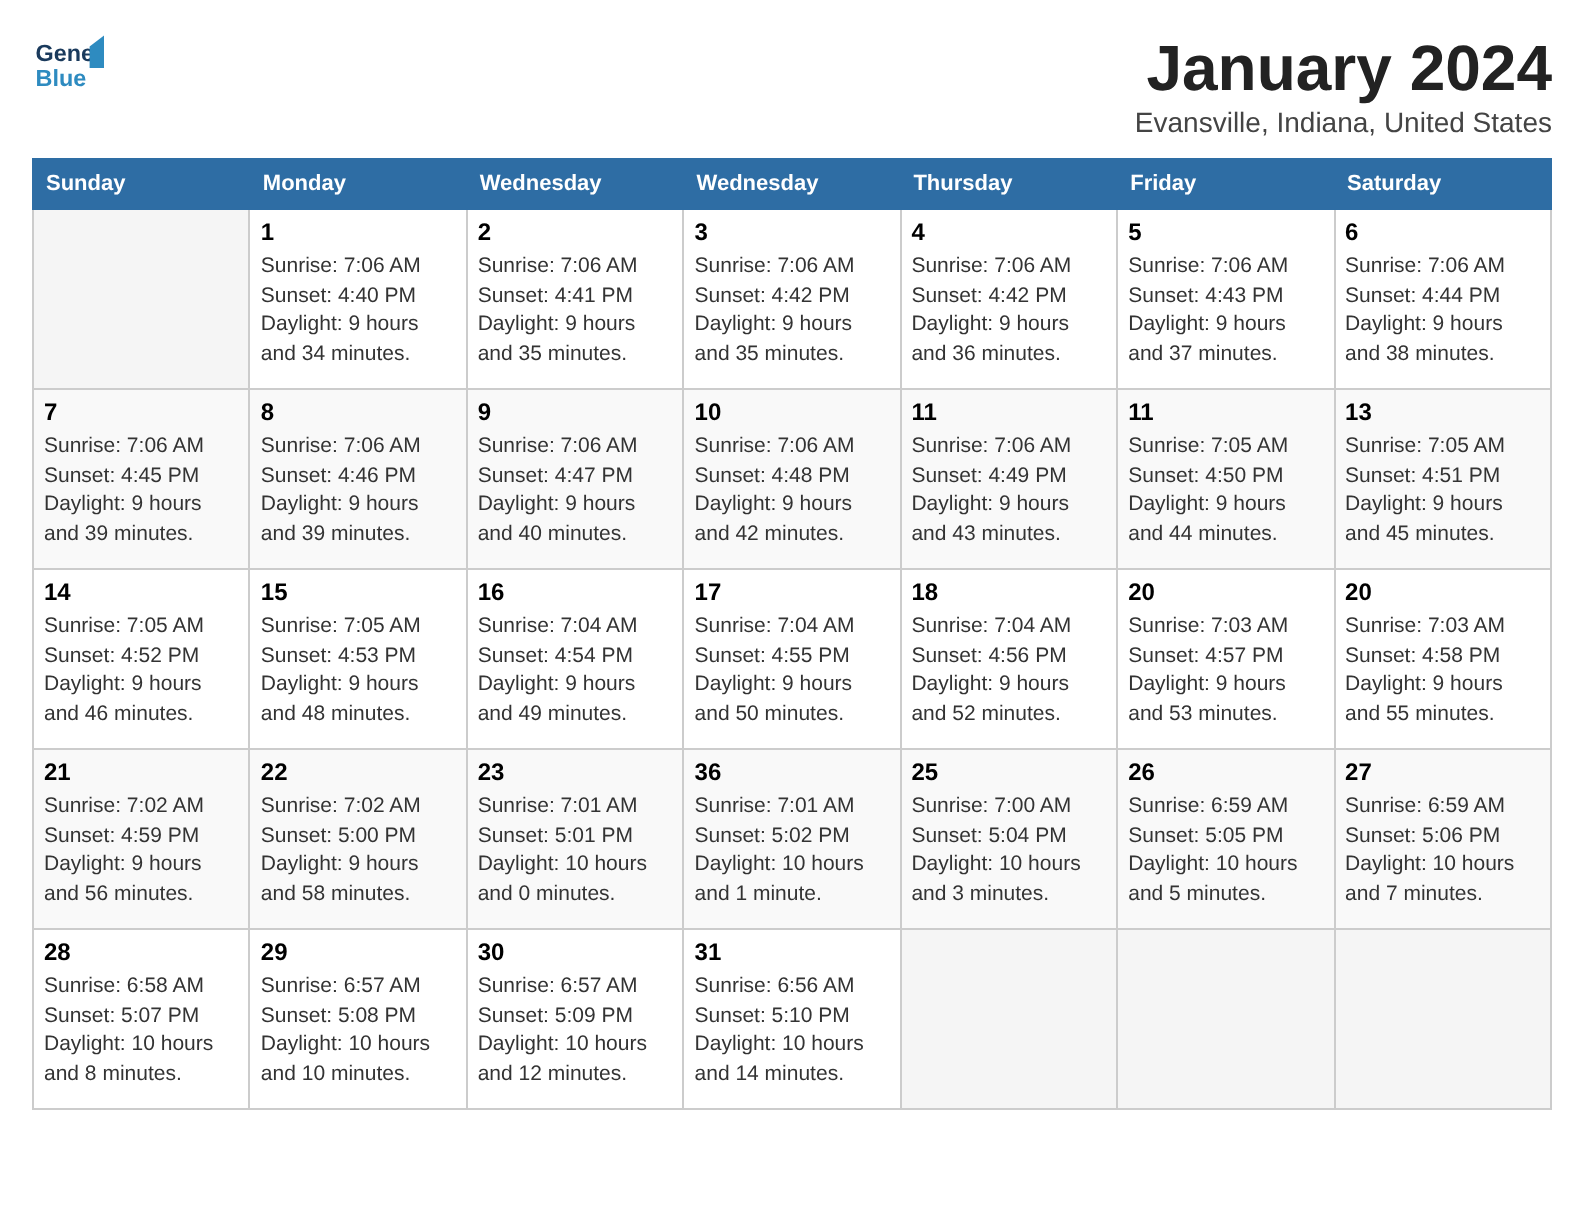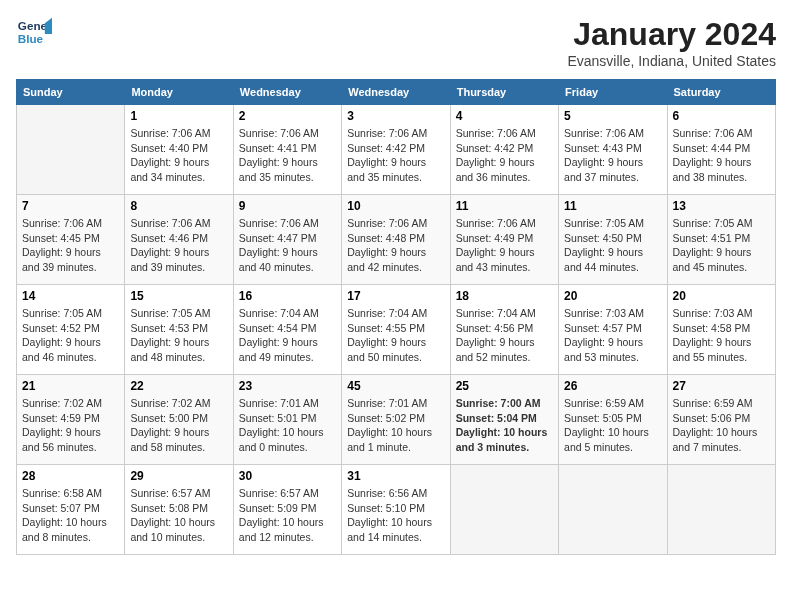--- a/index.html
+++ b/index.html
@@ -274,29 +274,29 @@
 and 58 minutes.</div>
         </td>
         <td>
           <span class="day-number">23</span>
           <div class="day-info" style="white-space: pre-line;">Sunrise: 7:01 AM
 Sunset: 5:01 PM
 Daylight: 10 hours
 and 0 minutes.</div>
         </td>
         <td>
-          <span class="day-number">45</span>
+          <span class="day-number">36</span>
           <div class="day-info" style="white-space: pre-line;">Sunrise: 7:01 AM
 Sunset: 5:02 PM
 Daylight: 10 hours
 and 1 minute.</div>
         </td>
         <td>
           <span class="day-number">25</span>
-          <div class="day-info" style="white-space: pre-line; font-weight: bold;">Sunrise: 7:00 AM
+          <div class="day-info" style="white-space: pre-line;">Sunrise: 7:00 AM
 Sunset: 5:04 PM
 Daylight: 10 hours
 and 3 minutes.</div>
         </td>
         <td>
           <span class="day-number">26</span>
           <div class="day-info" style="white-space: pre-line;">Sunrise: 6:59 AM
 Sunset: 5:05 PM
 Daylight: 10 hours
 and 5 minutes.</div>

